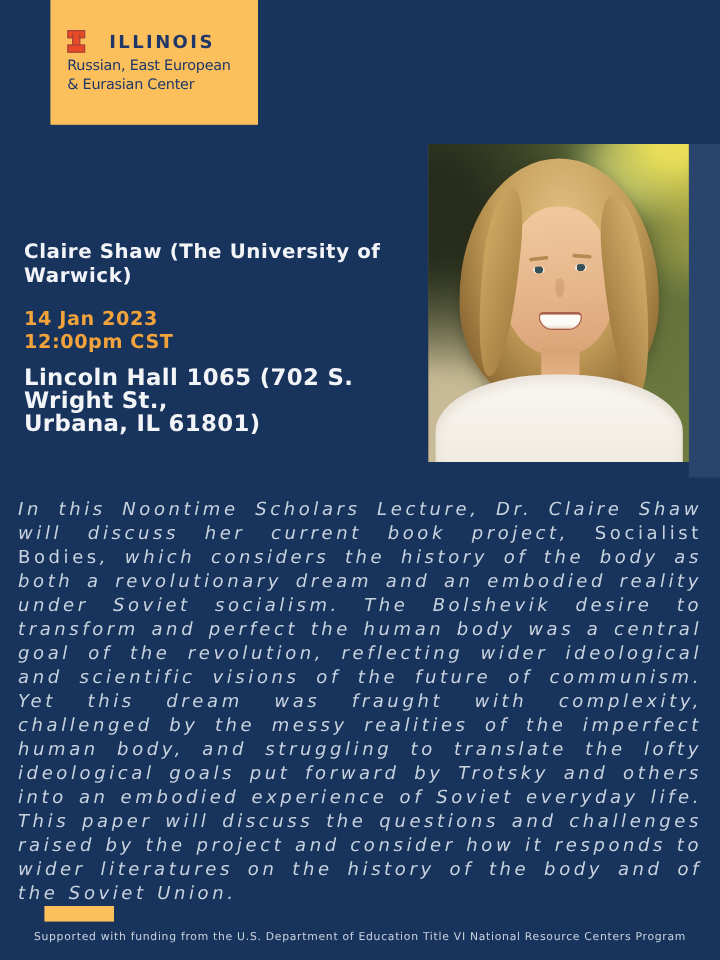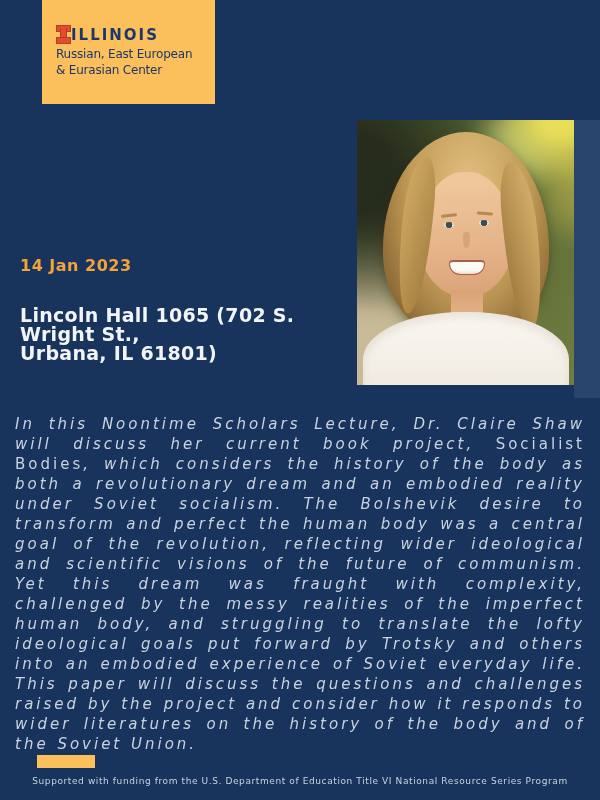--- a/index.html
+++ b/index.html
@@ -21,21 +21,21 @@
   }
   .poster{position:absolute;inset:0;}
 
   
   .logo-card{
     position:absolute;left:42px;top:0;width:173px;height:104px;
     background:var(--accent-yellow);
   }
   .logo-row{
     position:absolute;left:14px;top:25px;
-    display:flex;align-items:center;gap:0;
+    display:flex;align-items:center;gap:20px;
   }
   .block-i{position:relative;width:15px;height:19px;flex:0 0 auto;}
   .block-i::before,.block-i::after{
     content:"";position:absolute;left:0;right:0;height:5px;
     background:var(--illinois-orange);border:1px solid rgba(40,50,90,.35);
   }
   .block-i::before{top:0;}
   .block-i::after{bottom:0;}
   .block-i .stem{
     position:absolute;left:4px;right:4px;top:3px;bottom:3px;
@@ -199,23 +199,26 @@
       <span class="block-i">
           <span class="stem"></span>
         </span>
       <span class="wordmark">ILLINOIS</span>
     </div>
     <div class="unit-name">Russian, East European
 &amp; Eurasian Center</div>
   </div>
 
 
+  <div class="event-speaker">Claire Shaw (The University of
+Warwick)</div>
 
   <div class="event-datetime">
     <div>14 Jan 2023</div>
+    <div>12:00pm CST</div>
   </div>
 
   <div class="event-location">Lincoln Hall 1065 (702 S. Wright St.,
 Urbana, IL 61801)</div>
 
 
   <div class="photo-glow"></div>
 
   <div class="photo">
     <div class="ph-bg"></div>
@@ -229,15 +232,15 @@
     <div class="ph-eye-right"></div>
     <div class="ph-nose"></div>
     <div class="ph-mouth"></div>
     <div class="ph-neck"></div>
     <div class="ph-shirt"></div>
   </div>
 
   <p class="abstract"><span>In this Noontime Scholars Lecture, Dr. Claire Shaw will discuss her current book project, </span><span class="upright">Socialist Bodies</span><span>, which considers the history of the body as both a revolutionary dream and an embodied reality under Soviet socialism. The Bolshevik desire to transform and perfect the human body was a central goal of the revolution, reflecting wider ideological and scientific visions of the future of communism. Yet this dream was fraught with complexity, challenged by the messy realities of the imperfect human body, and struggling to translate the lofty ideological goals put forward by Trotsky and others into an embodied experience of Soviet everyday life. This paper will discuss the questions and challenges raised by the project and consider how it responds to wider literatures on the history of the body and of the Soviet Union.</span></p>
 
   <div class="footer-bar"></div>
-  <div class="footer-note">Supported with funding from the U.S. Department of Education Title VI National Resource Series Program</div>
+  <div class="footer-note">Supported with funding from the U.S. Department of Education Title VI National Resource Centers Program</div>
 
 </div>
 
 </body></html>

